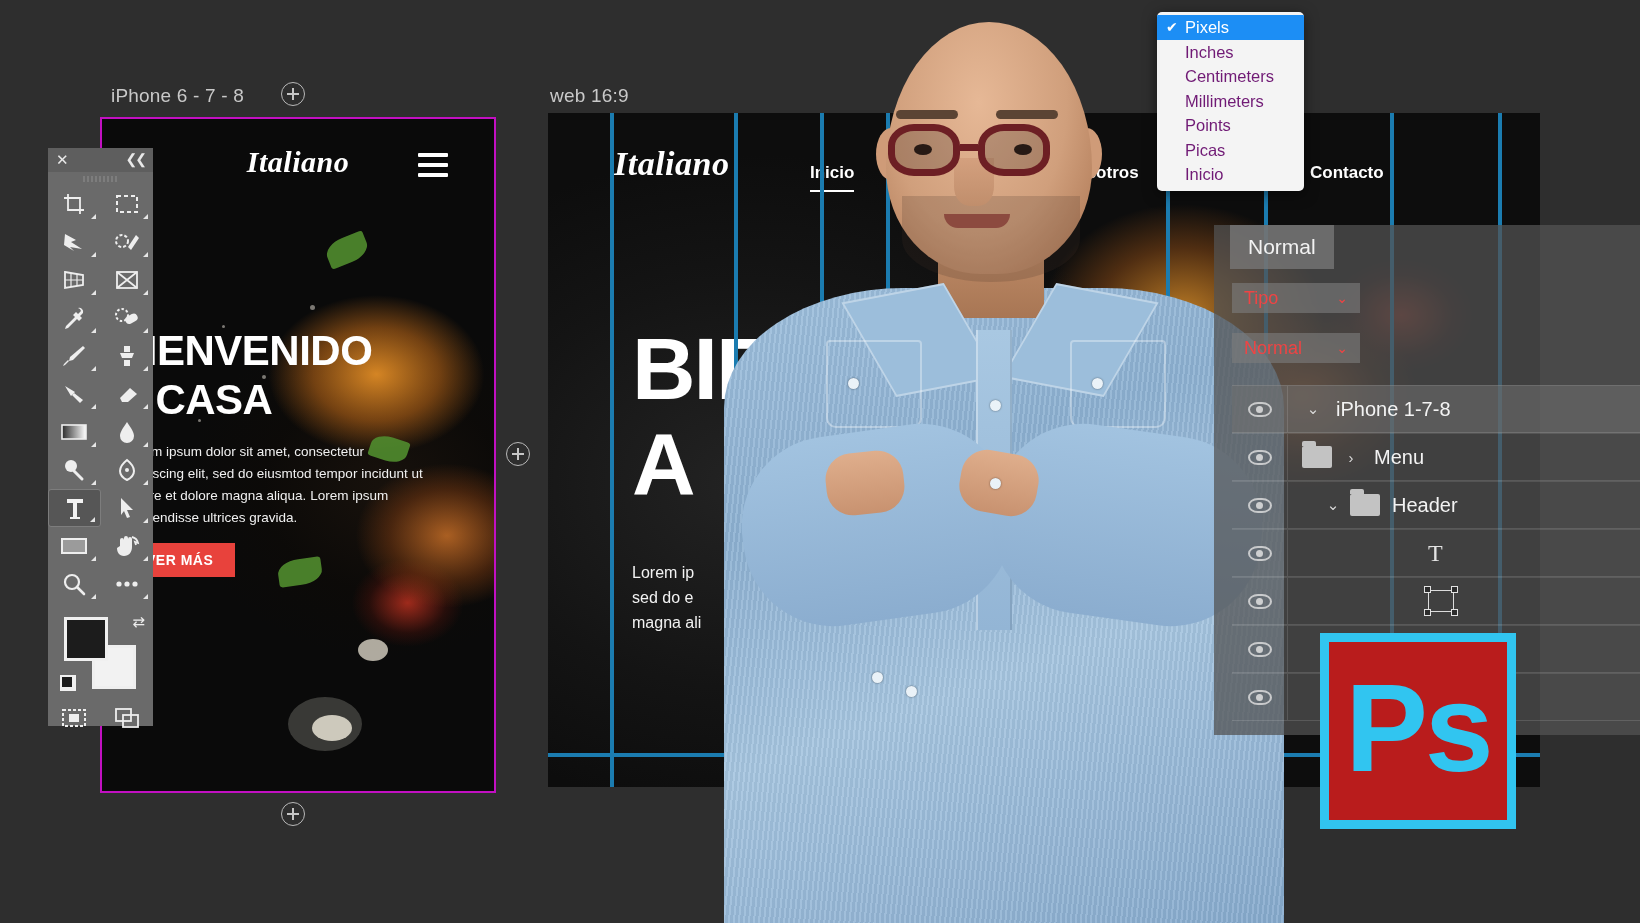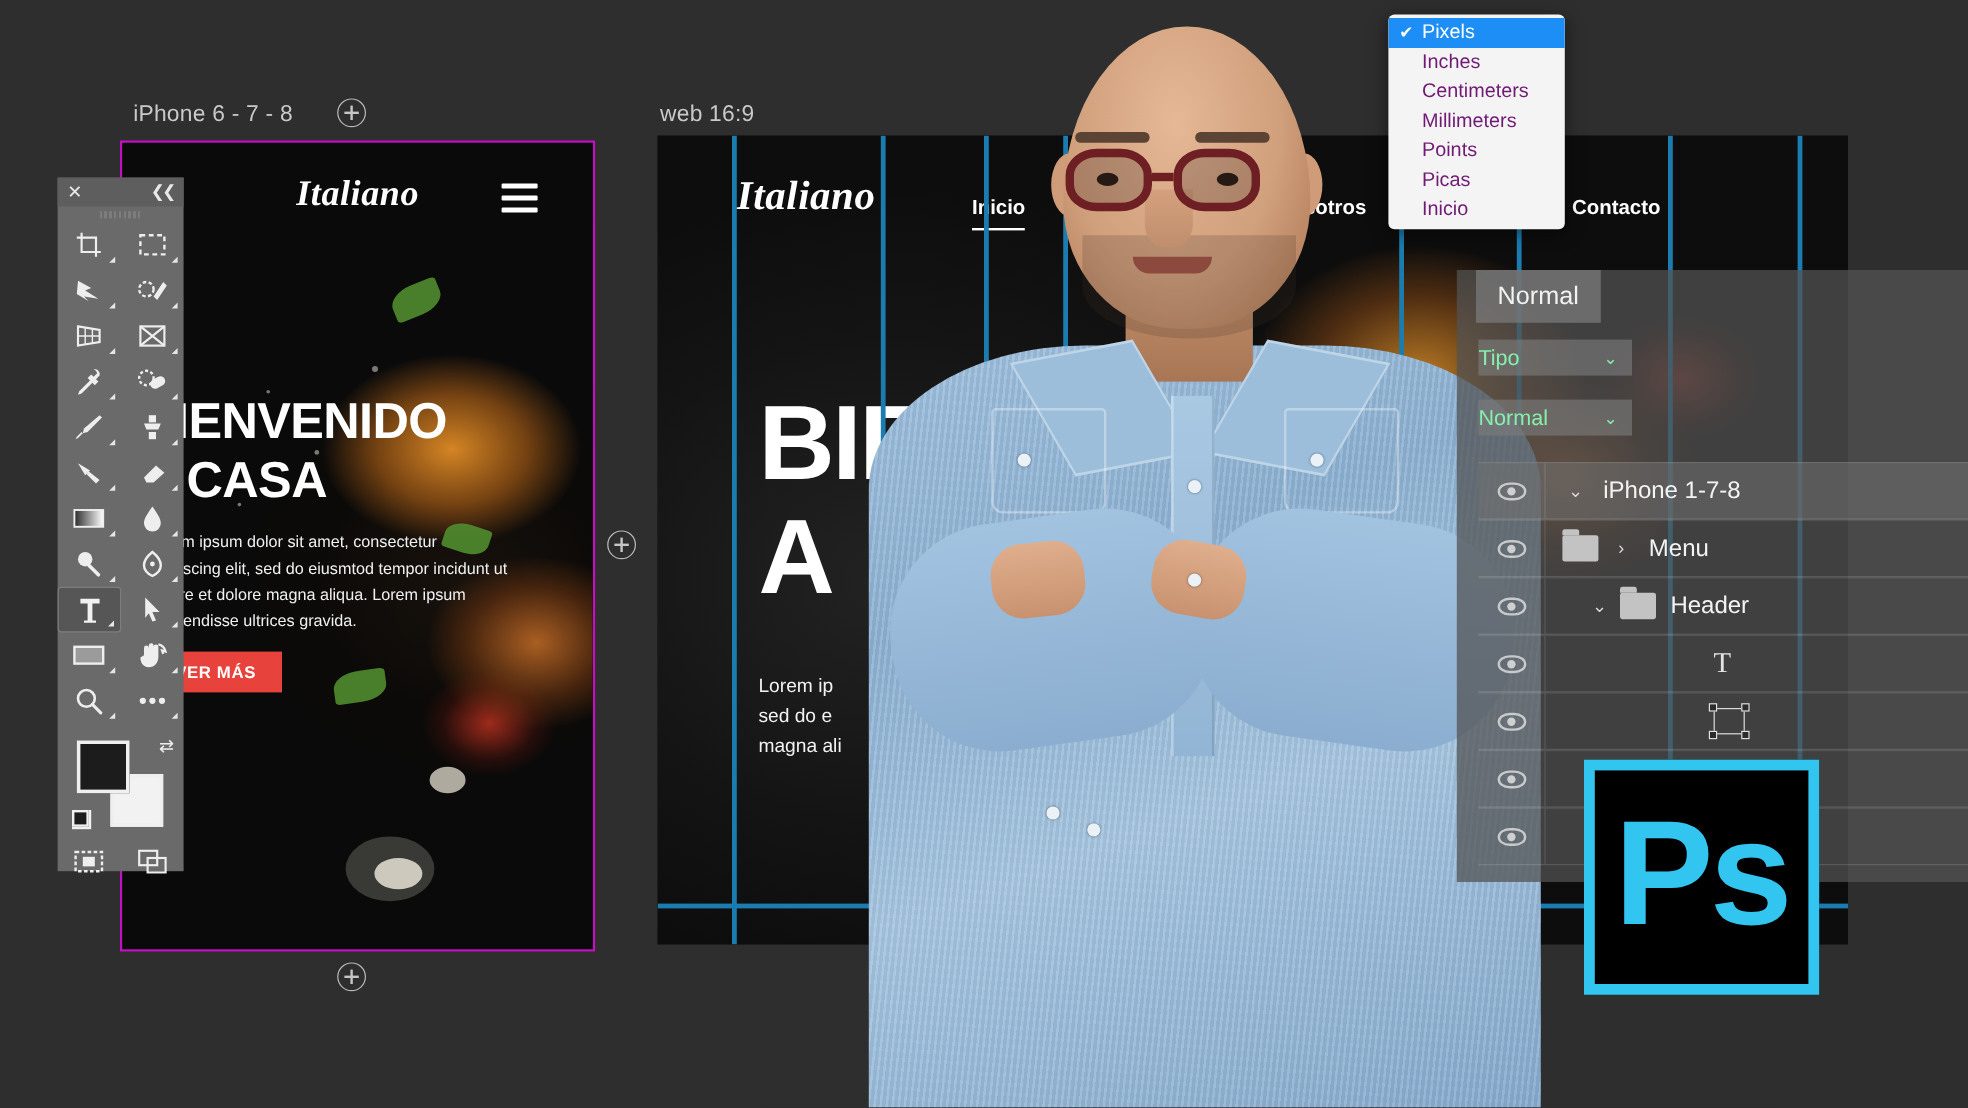--- a/index.html
+++ b/index.html
@@ -202,22 +202,22 @@
     position: absolute; left: 1214px; top: 225px; width: 426px; height: 510px;
     background: rgba(82,82,82,.74);
   }
   .lp-tabbar { position: relative; height: 44px; }
   .lp-tab {
     position: absolute; left: 16px; top: 0; height: 44px; line-height: 44px;
     padding: 0 18px; background: rgba(124,124,124,.72); color: #f2f2f2; font-size: 21px;
   }
   .lp-select {
     position: absolute; left: 18px; height: 30px; width: 128px;
-    background: rgba(124,124,124,.62); color: #86efac; font-size: 18px;
-    line-height: 30px; padding-left: 0;
+    background: rgba(124,124,124,.62); color: #ef4444; font-size: 18px;
+    line-height: 30px; padding-left: 12px;
   }
   .lp-select .chev { position: absolute; right: 12px; top: 0; font-size: 14px; }
   .lp-rows { position: absolute; left: 18px; right: 0; top: 160px; }
   .lp-row {
     position: relative; height: 48px; border-bottom: 1px solid rgba(255,255,255,.13);
     border-top: 1px solid rgba(255,255,255,.10);
     display: flex; align-items: center;
   }
   .lp-row.sel { background: rgba(112,112,112,.55); }
   .lp-eyecell {
@@ -244,21 +244,21 @@
   }
   .lp-name { color: #f3f3f3; font-size: 20px; margin-left: 12px; }
   .lp-ticon { color: #e3e3e3; font-size: 24px; font-family: "Liberation Serif", serif; }
   .lp-shape { width: 34px; height: 30px; position: relative; }
   .lp-shape:before { content:""; position:absolute; inset:4px; border:1.6px solid #ddd; }
   .lp-shape i { position: absolute; width: 7px; height: 7px; background: #2c2c2c; border: 1.4px solid #e2e2e2; }
 
   
   #ps-logo {
     position: absolute; left: 1320px; top: 633px; width: 196px; height: 196px;
-    background: #000000; border: 9px solid #31c5f0;
+    background: #b91c1c; border: 9px solid #31c5f0;
     display: flex; align-items: center; justify-content: center;
   }
   #ps-logo span {
     color: #31c5f0; font-size: 124px; font-weight: bold; letter-spacing: -3px;
     line-height: 1; margin-top: -6px; font-family: "Liberation Sans", sans-serif;
   }
 
   
   #toolbar {
     position: absolute; left: 48px; top: 148px; width: 105px; height: 578px;

